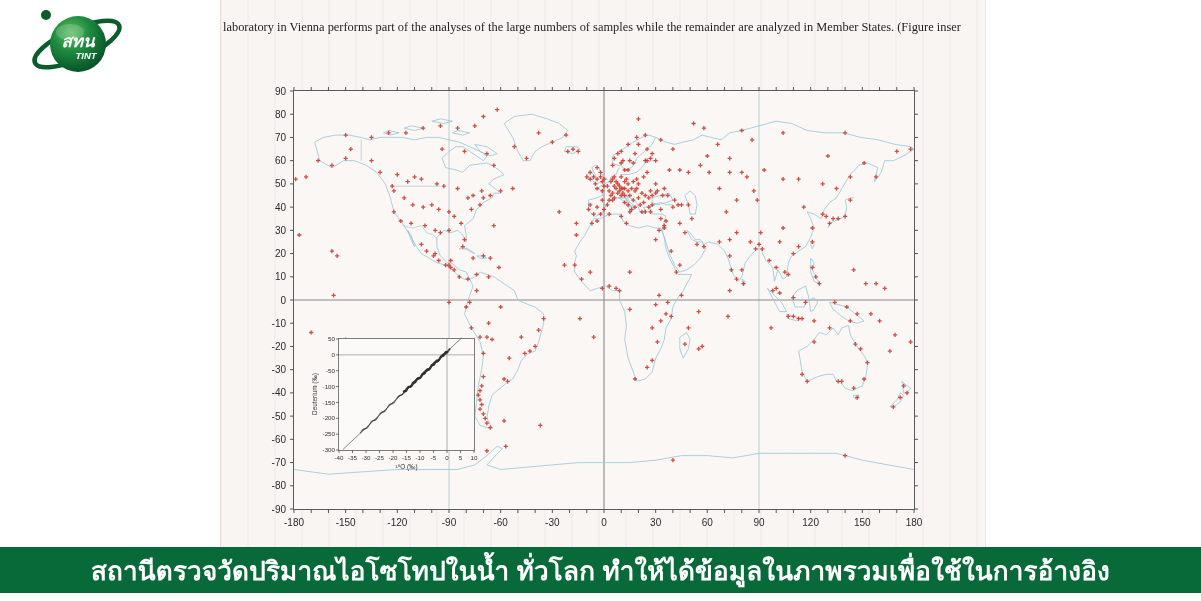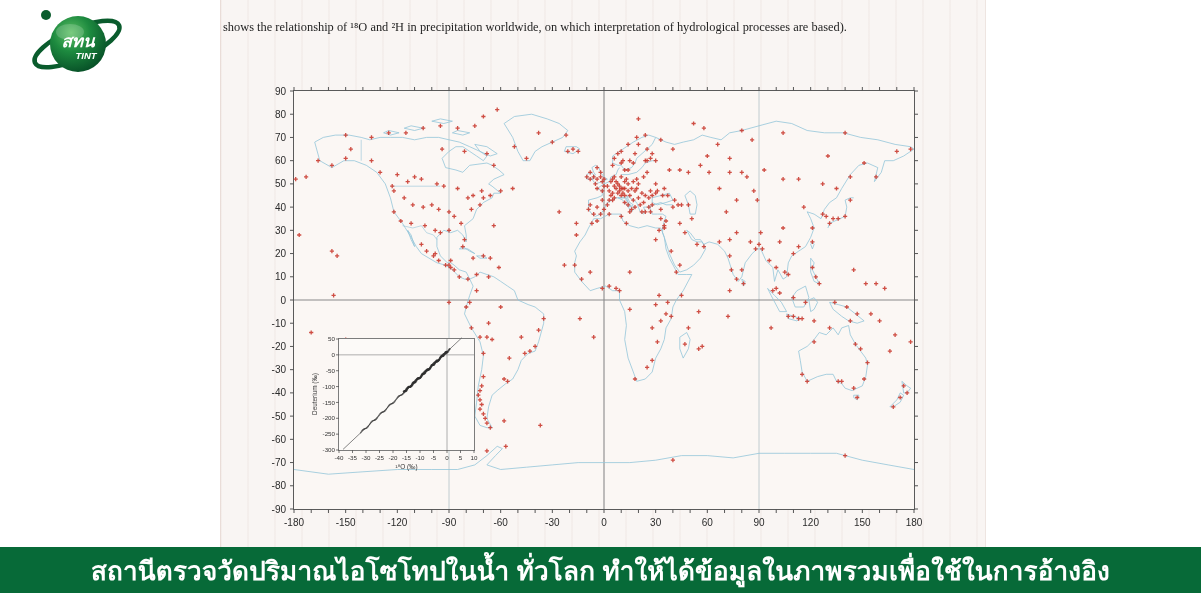--- a/index.html
+++ b/index.html
@@ -66,21 +66,21 @@
     <g>
       <circle cx="53" cy="42" r="28" fill="url(#sph)"></circle>
       <ellipse cx="45" cy="30" rx="14" ry="8" fill="#ffffff" opacity="0.18"></ellipse>
     </g>
     <text x="53" y="45" text-anchor="middle" font-size="17" font-style="italic" font-weight="bold" fill="#ffffff" font-family="Liberation Sans, DejaVu Sans, sans-serif">สทน</text>
     <text x="61" y="57" text-anchor="middle" font-size="9.5" font-style="italic" font-weight="bold" fill="#ffffff" font-family="Liberation Sans, DejaVu Sans, sans-serif">TINT</text>
   </svg>
 </div>
 
 <div class="caption">
-  <div>shows the relationship of ¹⁸O and ²H in precipitation worldwide, on which interpretation of hydrological processes are based).</div>
+  <div>laboratory in Vienna performs part of the analyses of the large numbers of samples while the remainder are analyzed in Member States.  (Figure inser</div>
 </div>
 
 <div class="map-frame">
   <svg id="map-svg" width="620" height="418" viewBox="0 0 620 418">
       <line x1="155" y1="0" x2="155" y2="418" stroke="#b9c6cc" stroke-width="0.9"></line>
       <line x1="465" y1="0" x2="465" y2="418" stroke="#b9c6cc" stroke-width="0.9"></line>
       <line x1="0" y1="209" x2="620" y2="209" stroke="#8a8a8a" stroke-width="1.1"></line>
       <line x1="310" y1="0" x2="310" y2="418" stroke="#8a8a8a" stroke-width="1.1"></line>
       <path d="M20.7 51.1L25.8 69.7L37.9 76.6L49.9 69.7L60.3 69.7L72.3 74.3L82.7 81.3L91.3 92.9L96.4 106.8L99.9 120.8L108.5 132.4L117.1 146.3L122.3 155.6L127.4 162.6L142.9 171.8L151.6 174.2L158.4 178.8L165.3 185.8L170.5 188.1L175.7 188.1L172.2 181.1L165.3 178.8L160.2 174.2L156.7 171.8L153.3 171.8L146.4 164.9L142.9 155.6L142.9 146.3L149.8 139.3L156.7 141.7L163.6 139.3L168.8 144.0L172.2 150.9L172.2 144.0L170.5 134.7L179.1 127.7L182.6 118.4L189.4 111.5L198.1 106.8L199.8 102.2L206.7 102.2L198.1 95.2L194.6 92.9L199.8 88.2L210.1 83.6L204.9 79.0L198.1 74.3L192.9 72.0L175.7 74.3L168.8 81.3L161.9 79.0L151.6 76.6L148.1 67.3L155.0 60.4L161.9 55.7L168.8 55.7L175.7 60.4L182.6 65.0L189.4 69.7L192.9 65.0L186.0 60.4L175.7 55.7L165.3 51.1L155.0 48.8L144.7 46.4L132.6 46.4L120.6 48.8L108.5 46.4L96.4 46.4L86.1 46.4L75.8 48.8L67.2 46.4L55.1 44.1L41.3 44.1L29.3 46.4L20.7 51.1" fill="none" stroke="#93c5d9" stroke-width="0.8" stroke-linejoin="round"></path>
       <path d="M113.7 139.3L117.1 148.6L120.6 155.6L117.1 144.0L113.7 139.3" fill="none" stroke="#93c5d9" stroke-width="0.8" stroke-linejoin="round"></path>

